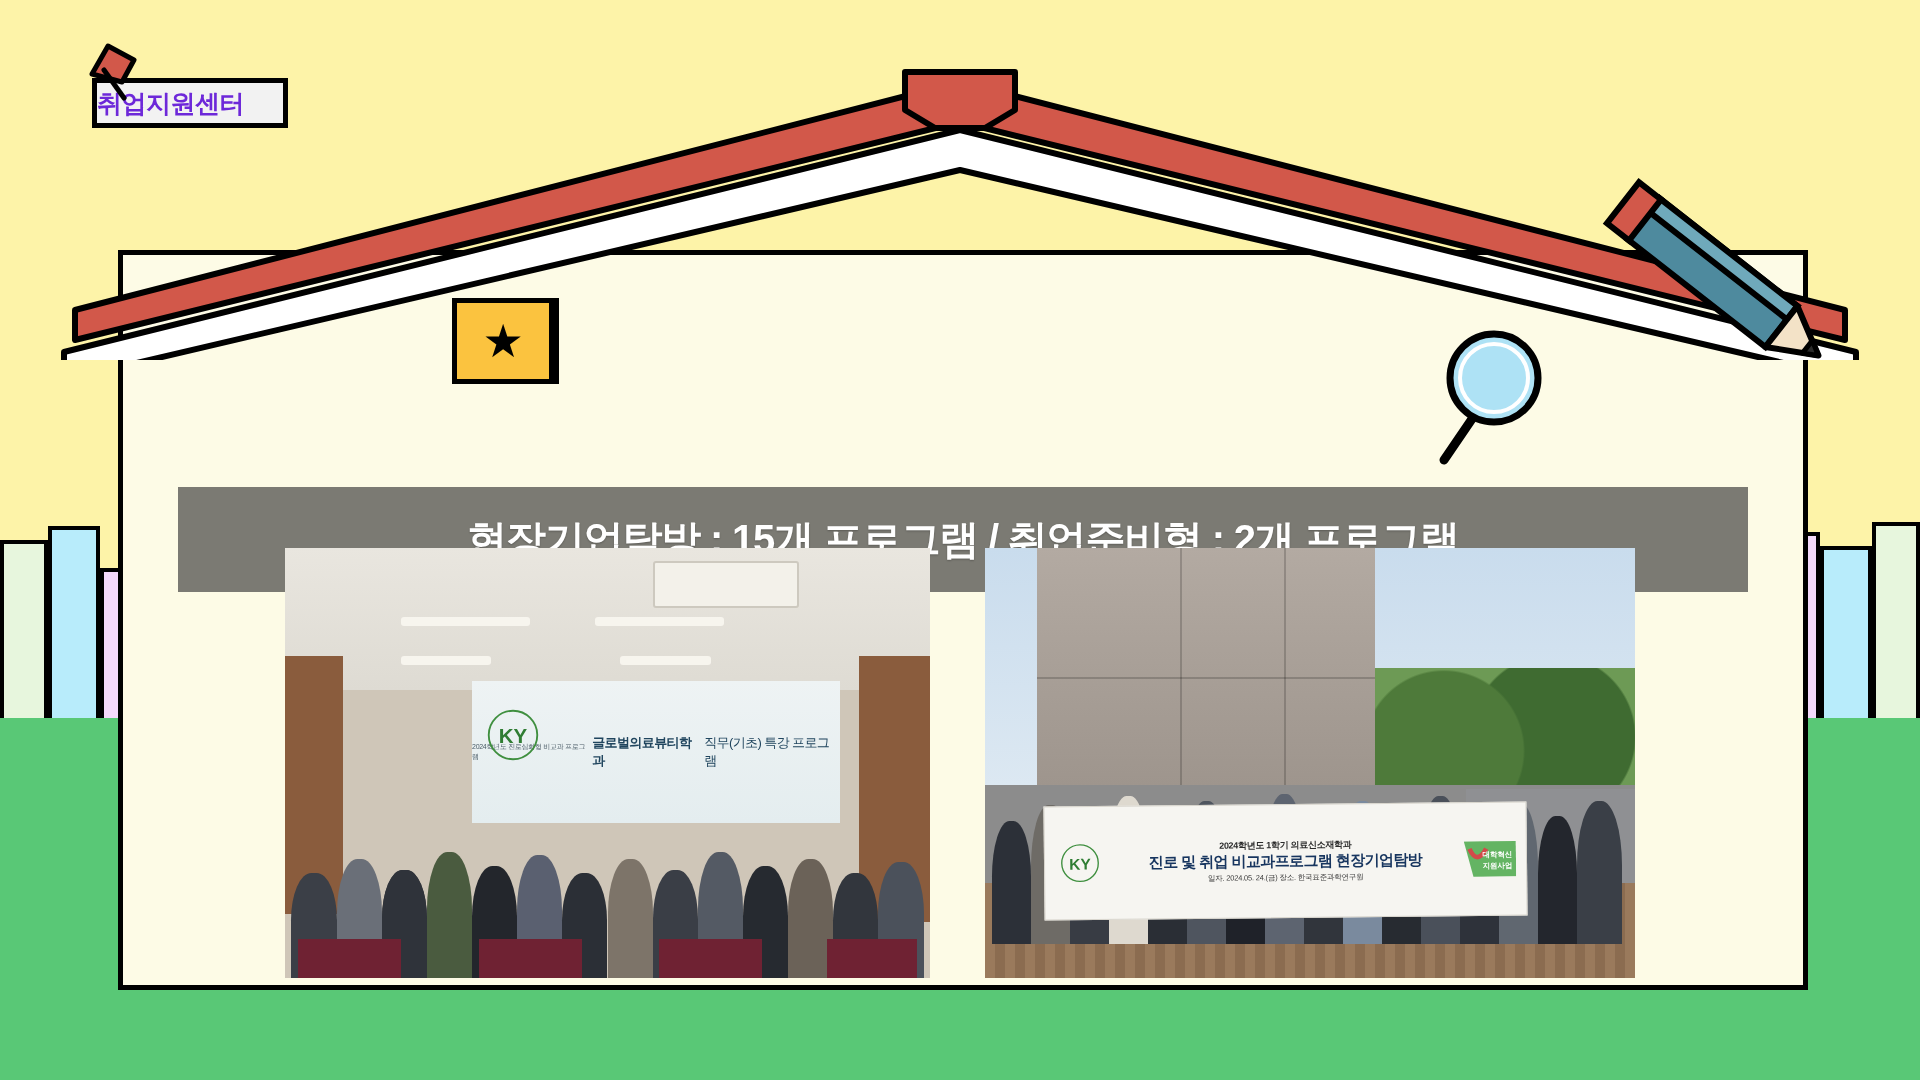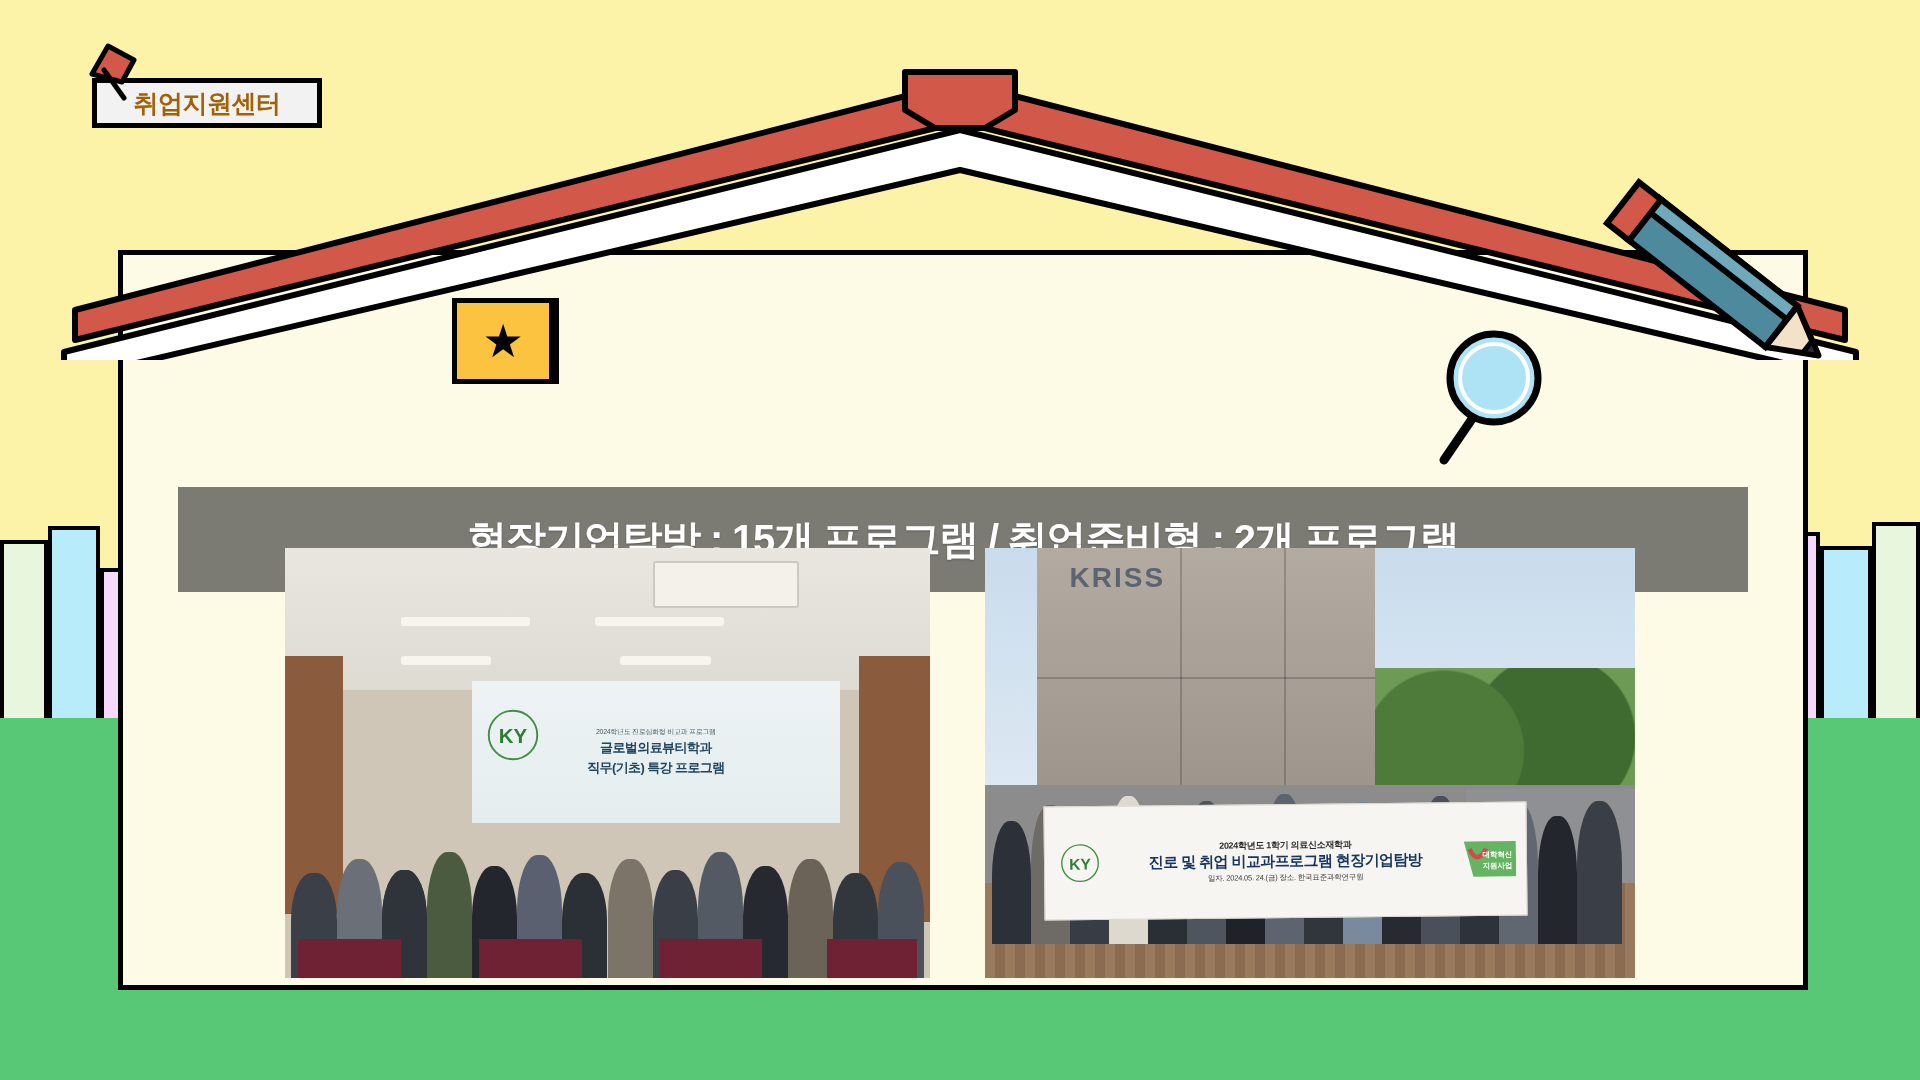--- a/index.html
+++ b/index.html
@@ -22,24 +22,24 @@
   .book{border:4px solid #000;border-bottom:none;box-sizing:border-box;}
 
   
   .house-body{
     position:absolute;left:118px;top:250px;width:1690px;height:740px;
     background:#fdfbe6;border:5px solid #000;box-sizing:border-box;
   }
 
   
   .pin-tag{
-    position:absolute;left:92px;top:78px;width:230px;height:50px;
+    position:absolute;left:92px;top:78px;width:196px;height:50px;
     background:#f2f2f2;border:5px solid #000;box-sizing:border-box;
-    display:flex;align-items:center;justify-content:center;
-    font-size:25px;font-weight:700;color:#a16207;letter-spacing:-0.5px;
+    display:flex;align-items:center;justify-content:flex-start;
+    font-size:25px;font-weight:700;color:#6d28d9;letter-spacing:-0.5px;
   }
   .pin{position:absolute;left:78px;top:40px;width:70px;height:70px;}
 
   
   .title-wrap{position:absolute;left:452px;top:298px;display:flex;align-items:stretch;border:5px solid #000;box-sizing:border-box;height:86px;background:#fff;}
   .star-box{width:92px;background:#fcc köpa;}
   .star-box{width:92px;background:#fbc33f;border-right:5px solid #000;display:flex;align-items:center;justify-content:center;}
   .star-glyph{font-size:46px;line-height:1;color:#000;}
   .title-text{
     display:flex;align-items:center;padding:0 34px 0 40px;
@@ -74,25 +74,25 @@
   
   .lp-ceiling{position:absolute;left:0;top:0;width:100%;height:33%;background:linear-gradient(#e9e6df,#dedbd3);}
   .lp-wall{position:absolute;left:0;top:33%;width:100%;height:67%;background:#cfc6b8;}
   .lp-wood-l{position:absolute;left:0;top:25%;width:9%;height:60%;background:#8a5c3d;}
   .lp-wood-r{position:absolute;right:0;top:25%;width:11%;height:62%;background:#8a5c3d;}
   .lp-tube{position:absolute;height:9px;background:#f7f5ee;border-radius:3px;}
   .lp-ac{position:absolute;left:57%;top:3%;width:22%;height:10%;background:#f3f1ea;border:2px solid #cdc9bf;border-radius:3px;}
   .lp-screen{
     position:absolute;left:29%;top:31%;width:57%;height:33%;
     background:linear-gradient(#eef3f4,#e4edef);
-    display:flex;flex-direction:column;align-items:center;justify-content:center;gap:2px;
+    display:flex;flex-direction:row;align-items:center;justify-content:center;gap:2px;
   }
   .lp-screen .l1{font-size:7px;color:#4a5b66;letter-spacing:-.3px;}
   .lp-screen .l2{font-size:13px;font-weight:700;color:#20455e;letter-spacing:-.6px;}
-  .lp-screen .l3{font-size:13px;font-weight:700;color:#20455e;letter-spacing:-.6px;}
+  .lp-screen .l3{font-size:13px;font-weight:400;color:#20455e;letter-spacing:-.6px;}
   .lp-logo{position:absolute;left:4%;top:34%;width:56px;height:56px;}
   .lp-crowd{position:absolute;left:0;bottom:0;width:100%;height:42%;}
   .lp-seat{position:absolute;bottom:0;height:9%;background:#6f2233;}
 
   
   .rp-sky{position:absolute;left:0;top:0;width:100%;height:55%;background:linear-gradient(#c9dced,#dce8f2);}
   .rp-wall{position:absolute;left:8%;top:0;width:52%;height:58%;background:linear-gradient(#b3aaa2,#9d948c);}
   .rp-wall-seam{position:absolute;background:rgba(0,0,0,.18);}
   .rp-kriss{position:absolute;left:13%;top:2%;width:45%;height:10%;display:flex;align-items:center;gap:3px;font-size:28px;font-weight:800;color:#5c6470;letter-spacing:2px;}
   .rp-trees{position:absolute;right:0;top:28%;width:42%;height:32%;background:radial-gradient(circle at 30% 60%,#4e7a3a 0 38%,transparent 39%),radial-gradient(circle at 70% 50%,#3f6b31 0 40%,transparent 41%),#6d9a55;}
@@ -229,21 +229,20 @@
   </div>
 
   <div class="photo photo-right">
     <div class="ph-inner">
       <div class="rp-sky"></div>
       <div class="rp-trees"></div>
       <div class="rp-wall"></div>
       <div class="rp-wall-seam" style="left:8%;top:30%;width:52%;height:2px;"></div>
       <div class="rp-wall-seam" style="left:30%;top:0;width:2px;height:58%;"></div>
       <div class="rp-wall-seam" style="left:46%;top:0;width:2px;height:58%;"></div>
-      <div class="rp-kriss">KRISS</div>
       <div class="rp-ground"></div>
       <div class="rp-road"></div>
       <div class="rp-deck"></div>
 
       <div class="rp-people">
         <div class="person" style="left:1%;width:6%;height:55%;background:#2c3038;"></div>
         <div class="person" style="left:7%;width:6%;height:62%;background:#6e6b66;"></div>
         <div class="person" style="left:13%;width:6%;height:58%;background:#383c44;"></div>
         <div class="person" style="left:19%;width:6%;height:66%;background:#ded9cf;"></div>
         <div class="person" style="left:25%;width:6%;height:60%;background:#2a2e35;"></div>

